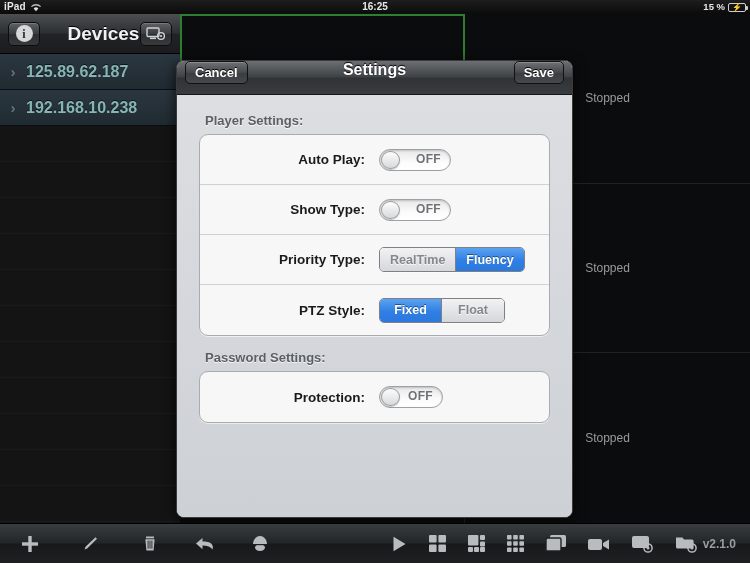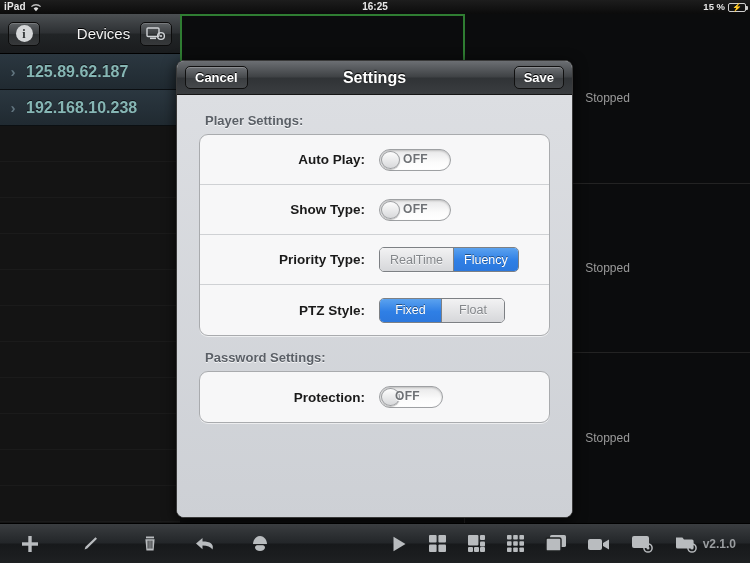--- a/index.html
+++ b/index.html
@@ -36,21 +36,21 @@
     border-bottom:1px solid #000;
     display:flex; align-items:center; justify-content:space-between; padding:0 8px;
     position:relative;
   }
   .glass-btn{
     width:32px;height:24px;border-radius:5px;
     background:linear-gradient(180deg,#5d6164 0%, #3a3d40 50%, #2c2f31 51%, #37393b 100%);
     border:1px solid #0c0c0c; box-shadow: inset 0 1px 0 rgba(255,255,255,.18);
     display:flex;align-items:center;justify-content:center;
   }
-  .devices-title{ color:#f2f2f2; font-size:15px; font-weight:400; text-shadow:0 -1px 0 #000;padding-left:27px; }
+  .devices-title{ color:#f2f2f2; font-size:19px; font-weight:700; text-shadow:0 -1px 0 #000;padding-left:27px; }
   .info-circle{width:17px;height:17px;border-radius:50%;background:#d5d7d9;color:#2c2f31;
     font-size:12px;font-weight:700;font-family:"Liberation Serif",serif;
     display:flex;align-items:center;justify-content:center;line-height:1;}
 
   .dev-row{
     height:36px; width:180px; display:flex; align-items:center;
     border-bottom:1px solid #0b0f12;
     background:linear-gradient(180deg,#2b3740 0%, #202a31 100%);
   }
   .dev-row .chev{ width:26px; text-align:center; color:#61747f; font-size:15px; font-weight:700;}
@@ -72,21 +72,21 @@
   .modal{
     position:absolute; left:176px; top:60px; width:397px; height:458px;
     background:#d2d4d9; border-radius:8px; overflow:hidden;
     box-shadow: 0 3px 14px rgba(0,0,0,.75);
     border:1px solid #3a3a3a;
   }
   .modal-bar{
     height:34px; width:100%;
     background: linear-gradient(180deg,#6c6f73 0%, #3f4245 48%, #303336 52%, #3a3d40 100%);
     border-bottom:1px solid #151515;
-    display:flex;align-items:center;justify-content:space-between;padding:0 8px;
+    display:flex;align-items:flex-start;justify-content:space-between;padding:0 8px;
     position:relative;
   }
   .modal-title{ position:absolute; left:0; width:100%; text-align:center;
     color:#fff; font-size:16px; font-weight:700; text-shadow:0 -1px 1px #000; pointer-events:none;}
   .bar-btn{
     position:relative; z-index:2;
     padding:3px 9px; border-radius:5px; color:#fff; font-size:13px; font-weight:700;
     text-shadow:0 -1px 0 #000;
     background:linear-gradient(180deg,#6e7175 0%, #46494c 50%, #3a3d40 51%, #46494c 100%);
     border:1px solid #101010; box-shadow: inset 0 1px 0 rgba(255,255,255,.22);
@@ -98,32 +98,32 @@
          box-shadow:0 1px 0 rgba(255,255,255,.6);}
   .srow{ height:50px; display:flex; align-items:center; border-bottom:1px solid #cfd1d4; padding:0 10px;}
   .srow:last-child{border-bottom:none;}
   .srow .lbl{ flex:1; text-align:right; padding-right:14px; font-size:13.5px; font-weight:700; color:#1a1a1a;}
   .ctrl{ width:160px; display:flex; justify-content:flex-start; }
 
   
   .toggle{ width:72px; height:22px; border-radius:11px; position:relative;
     background:linear-gradient(180deg,#e7e7e8 0%, #fbfbfb 60%, #ffffff 100%);
     border:1px solid #9ea0a3; box-shadow: inset 0 1px 2px rgba(0,0,0,.18);}
-  .toggle .ttext{ position:absolute; right:22px; top:2px; font-size:12px; font-weight:700; color:#6e7175;
+  .toggle .ttext{ position:absolute; right:9px; top:2px; font-size:12px; font-weight:700; color:#6e7175;
     text-shadow:0 1px 0 #fff; letter-spacing:.3px;}
   .toggle .knob{ position:absolute; left:1px; top:1px; width:19px; height:18px; border-radius:50%;
     background:linear-gradient(180deg,#fdfdfd 0%, #d8d9db 100%); border:1px solid #9a9c9f;
     box-shadow:0 1px 1px rgba(0,0,0,.25);}
   .toggle.wide{ width:64px; }
 
   
   .seg{ display:flex; height:25px; border-radius:5px; overflow:hidden; border:1px solid #7d8084;
         box-shadow:0 1px 0 rgba(255,255,255,.5);}
   .seg .sgm{ padding:0 10px; min-width:62px; display:flex;align-items:center;justify-content:center;
-        font-size:12.5px; font-weight:400; color:#84878b; text-shadow:0 1px 0 rgba(255,255,255,.8);
+        font-size:12.5px; font-weight:700; color:#84878b; text-shadow:0 1px 0 rgba(255,255,255,.8);
         background:linear-gradient(180deg,#f2f2f3 0%, #d6d7da 100%); border-right:1px solid #7d8084;}
   .seg .sgm:last-child{border-right:none;}
   .seg .sgm.on{ color:#fff; text-shadow:0 -1px 0 rgba(0,0,0,.45);
         background:linear-gradient(180deg,#5ba2ef 0%, #2f7fe5 55%, #2c78dd 100%);}
 
   
   .toolbar{
     position:absolute; bottom:0; height:40px;
     background: linear-gradient(180deg,#3a3d40 0%, #232629 48%, #17191b 52%, #1e2022 100%);
     border-top:1px solid #000;

